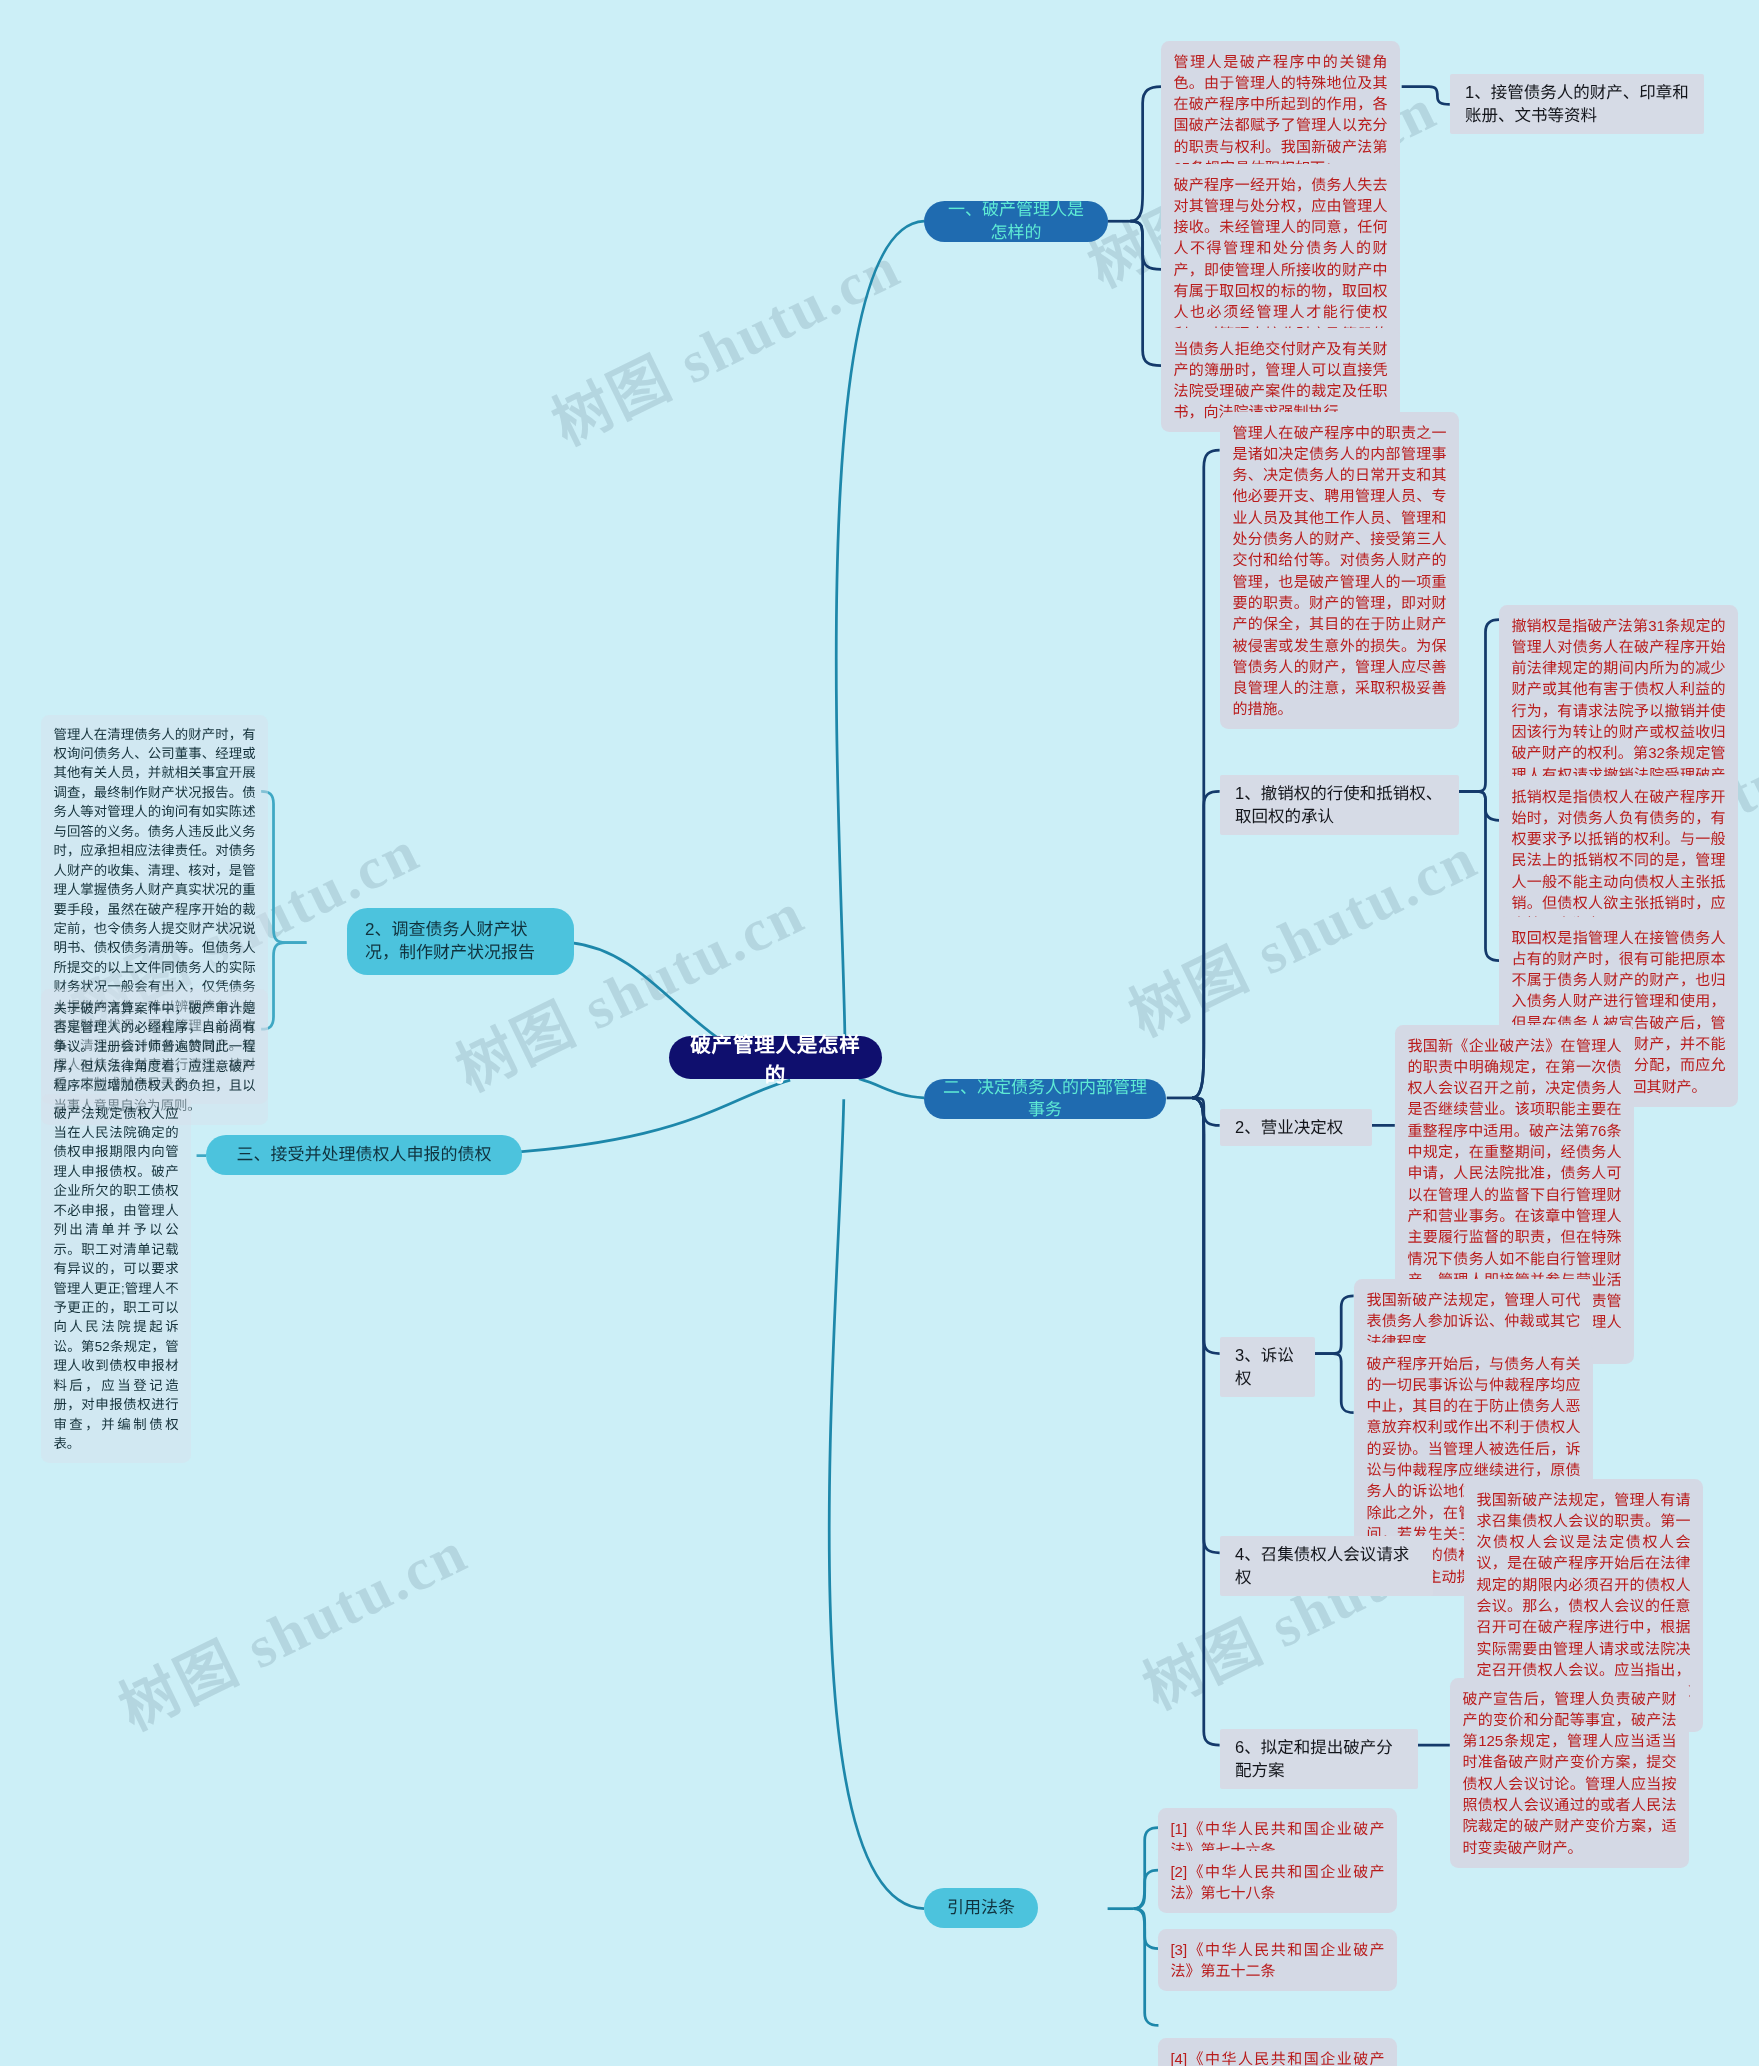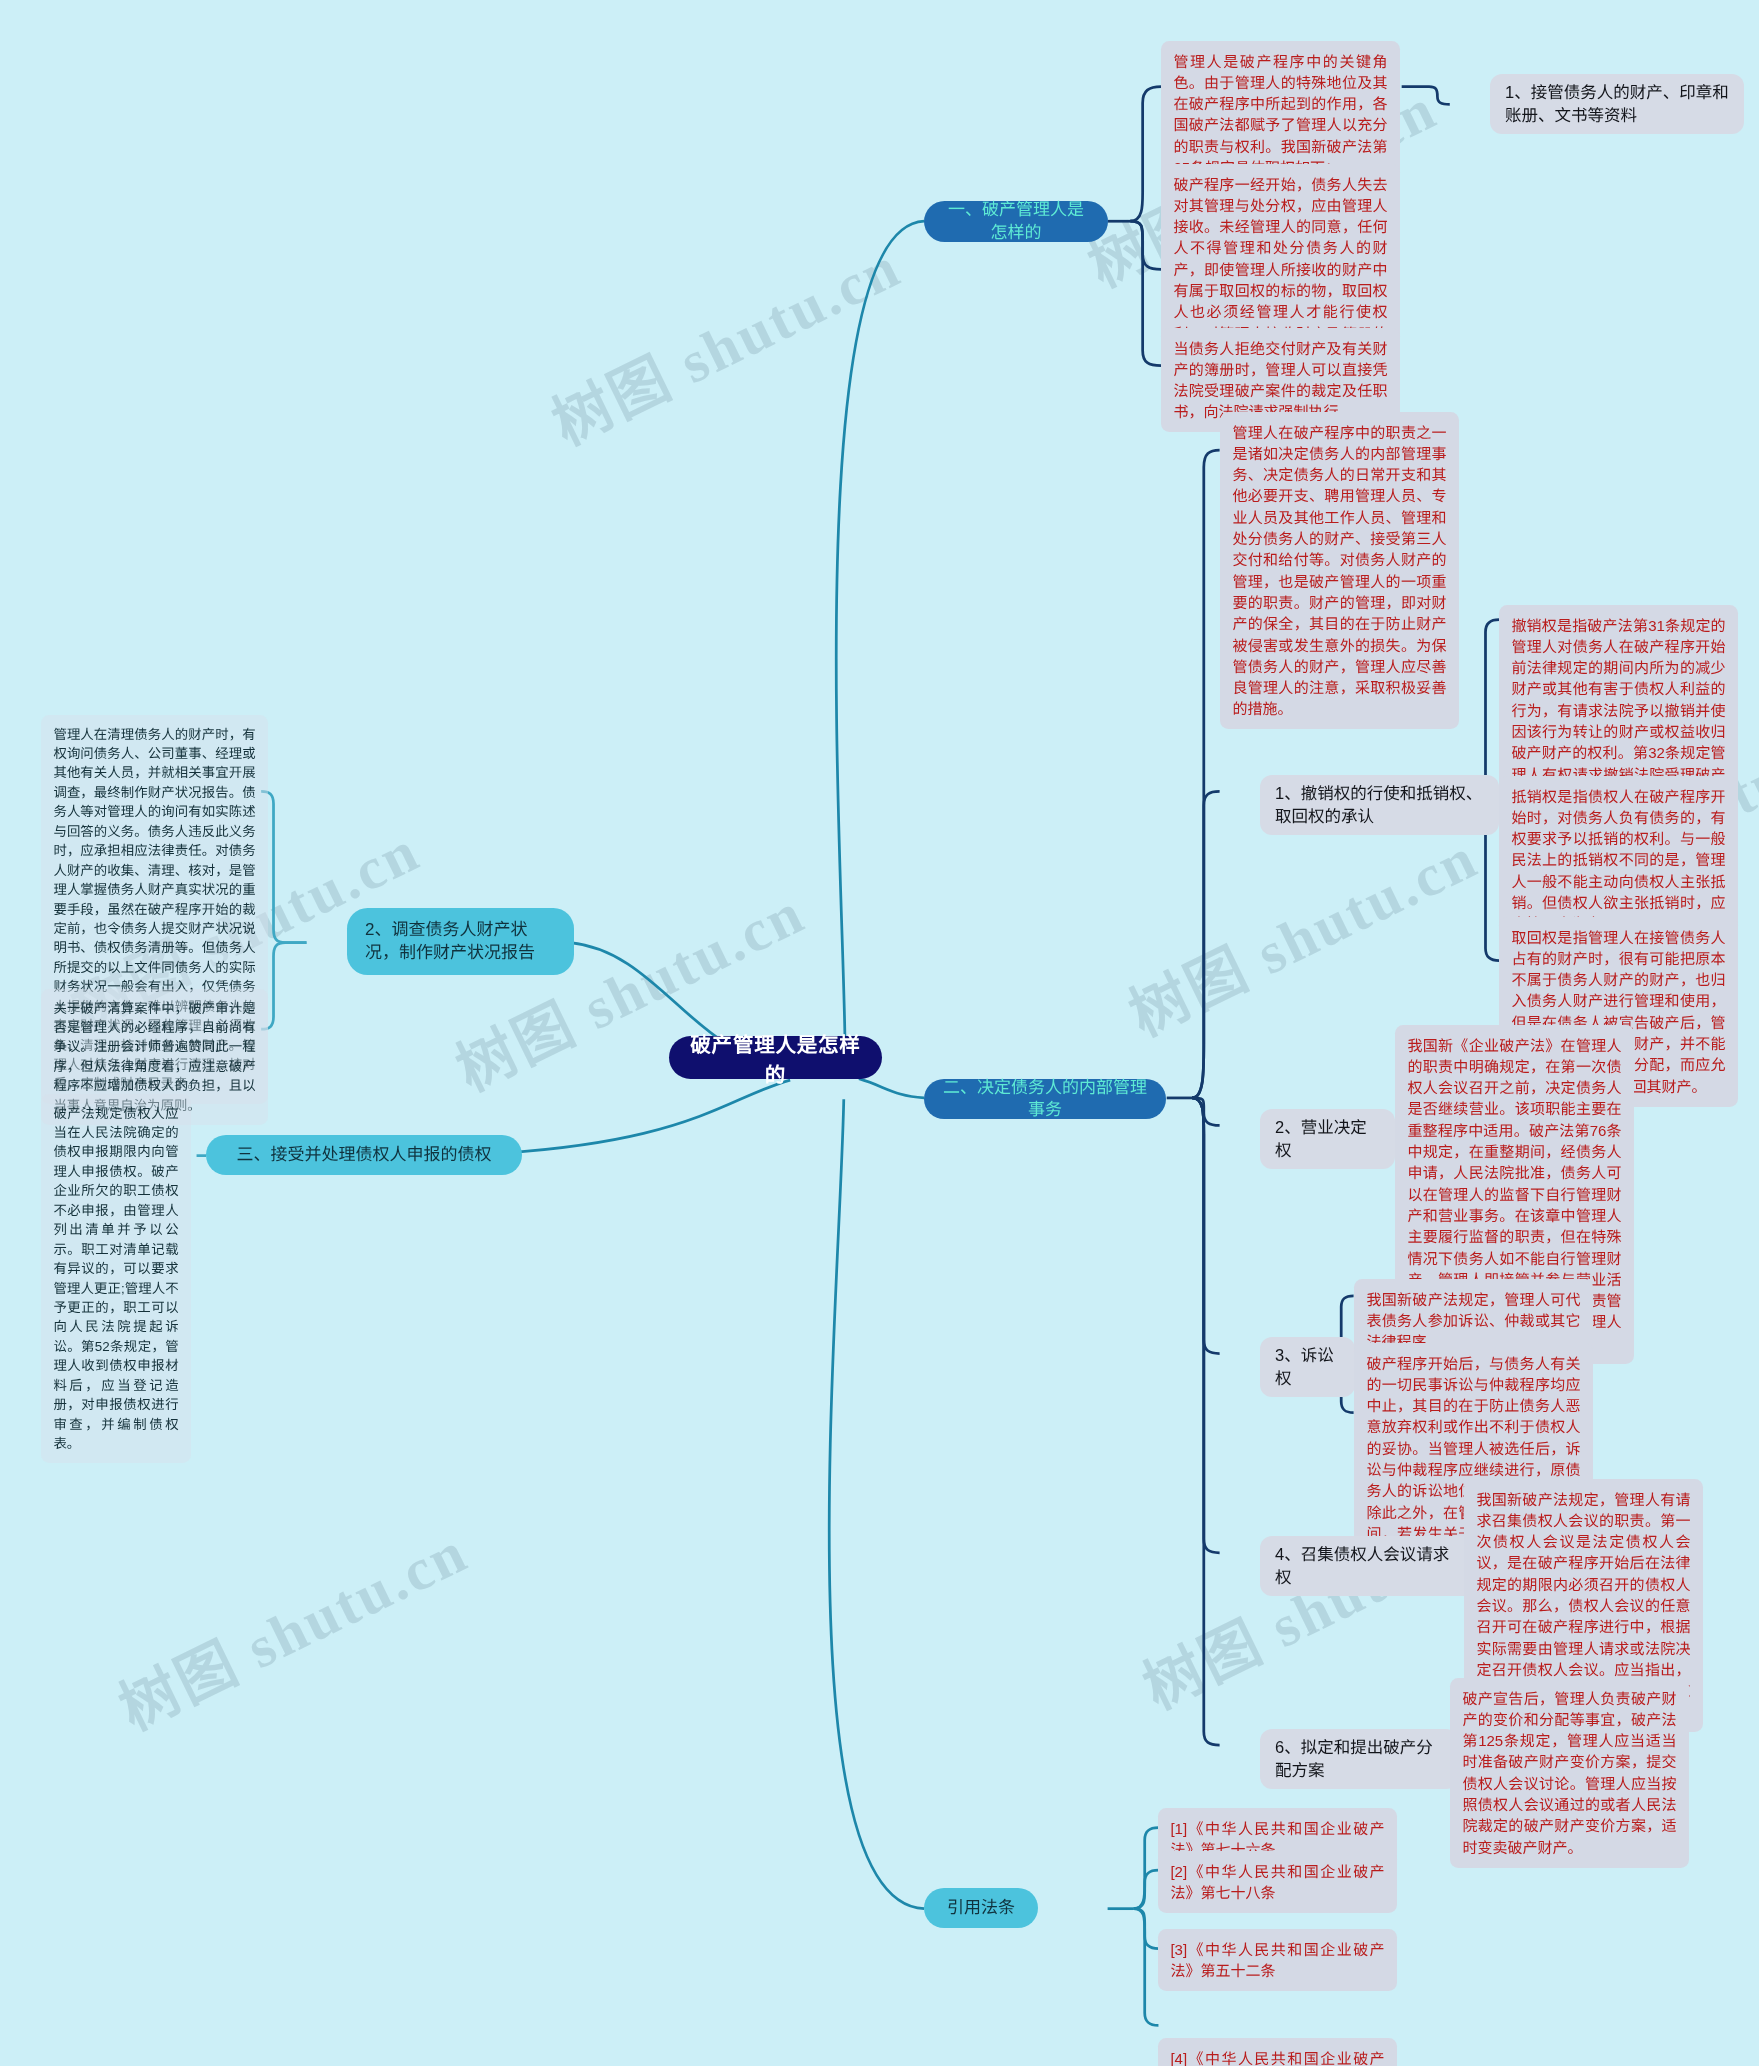--- a/index.html
+++ b/index.html
@@ -41,24 +41,24 @@
   .lvl1-cyan{
     background:#4cc3dd;color:#10323d;
     border-radius:20.6px;
     font-size:17px;font-weight:500;
     display:flex;align-items:center;
     text-align:left;padding:6.9px 18px;line-height:1.35;
   }
   .lvl1-cyan.ctr{justify-content:center;text-align:center;}
   .lvl2{
     background:#d6dbe6;color:#13151b;
-    border-radius:12px;
+    border-radius:2px;
     font-size:16.5px;font-weight:400;
     display:flex;align-items:center;
-    padding:6.9px 15px;line-height:1.4;margin-left:40px;
+    padding:6.9px 15px;line-height:1.4;
   }
   .leaf{
     background:#d4d9e5;color:#b91c1c;
     border-radius:8.2px;
     font-size:15px;font-weight:400;line-height:1.42;
     padding:9.6px 12.4px;
     text-align:justify;
     word-break:break-all;
   }
   .leaf-left{
@@ -161,21 +161,21 @@
   <div class="node leaf" style="left:1220px;top:412px;width:239px;">管理人在破产程序中的职责之一是诸如决定债务人的内部管理事务、决定债务人的日常开支和其他必要开支、聘用管理人员、专业人员及其他工作人员、管理和处分债务人的财产、接受第三人交付和给付等。对债务人财产的管理，也是破产管理人的一项重要的职责。财产的管理，即对财产的保全，其目的在于防止财产被侵害或发生意外的损失。为保管债务人的财产，管理人应尽善良管理人的注意，采取积极妥善的措施。</div>
 
   <div class="node lvl2" style="left:1220px;top:775px;width:239px;">1、撤销权的行使和抵销权、取回权的承认</div>
 
   <div class="node leaf" style="left:1499px;top:605px;width:239px;">撤销权是指破产法第31条规定的管理人对债务人在破产程序开始前法律规定的期间内所为的减少财产或其他有害于债权人利益的行为，有请求法院予以撤销并使因该行为转让的财产或权益收归破产财产的权利。第32条规定管理人有权请求撤销法院受理破产案件前六个月内对个别债权人进行清偿，损害其他债权人利益的行为。</div>
 
   <div class="node leaf" style="left:1499px;top:776px;width:239px;">抵销权是指债权人在破产程序开始时，对债务人负有债务的，有权要求予以抵销的权利。与一般民法上的抵销权不同的是，管理人一般不能主动向债权人主张抵销。但债权人欲主张抵销时，应由管理人为之。</div>
 
   <div class="node leaf" style="left:1499px;top:917px;width:239px;">取回权是指管理人在接管债务人占有的财产时，很有可能把原本不属于债务人财产的财产，也归入债务人财产进行管理和使用，但是在债务人被宣告破产后，管理人所占有的他人财产，并不能作为破产财产加以分配，而应允许真正的权利人取回其财产。</div>
 
-  <div class="node lvl2" style="left:1220px;top:1109px;width:135px;">2、营业决定权</div>
+  <div class="node lvl2" style="left:1220px;top:1109px;width:152px;">2、营业决定权</div>
 
   <div class="node leaf" style="left:1395px;top:1025px;width:239px;">我国新《企业破产法》在管理人的职责中明确规定，在第一次债权人会议召开之前，决定债务人是否继续营业。该项职能主要在重整程序中适用。破产法第76条中规定，在重整期间，经债务人申请，人民法院批准，债务人可以在管理人的监督下自行管理财产和营业事务。在该章中管理人主要履行监督的职责，但在特殊情况下债务人如不能自行管理财产，管理人即接管并参与营业活动。第78条规定，管理人负责管理财产和营业事务的，由管理人制作重整计划草案。</div>
 
   <div class="node lvl2" style="left:1220px;top:1337px;width:95px;">3、诉讼权</div>
 
   <div class="node leaf" style="left:1354px;top:1279px;width:239px;">我国新破产法规定，管理人可代表债务人参加诉讼、仲裁或其它法律程序。</div>
 
   <div class="node leaf" style="left:1354px;top:1343px;width:239px;">破产程序开始后，与债务人有关的一切民事诉讼与仲裁程序均应中止，其目的在于防止债务人恶意放弃权利或作出不利于债权人的妥协。当管理人被选任后，诉讼与仲裁程序应继续进行，原债务人的诉讼地位由管理人继受。除此之外，在管理人执行职务期间，若发生关于债务人的财产或对债务人的债权发生争议时，管理人可以主动提起诉讼。</div>
 
   <div class="node lvl2" style="left:1220px;top:1536px;width:213px;">4、召集债权人会议请求权</div>

